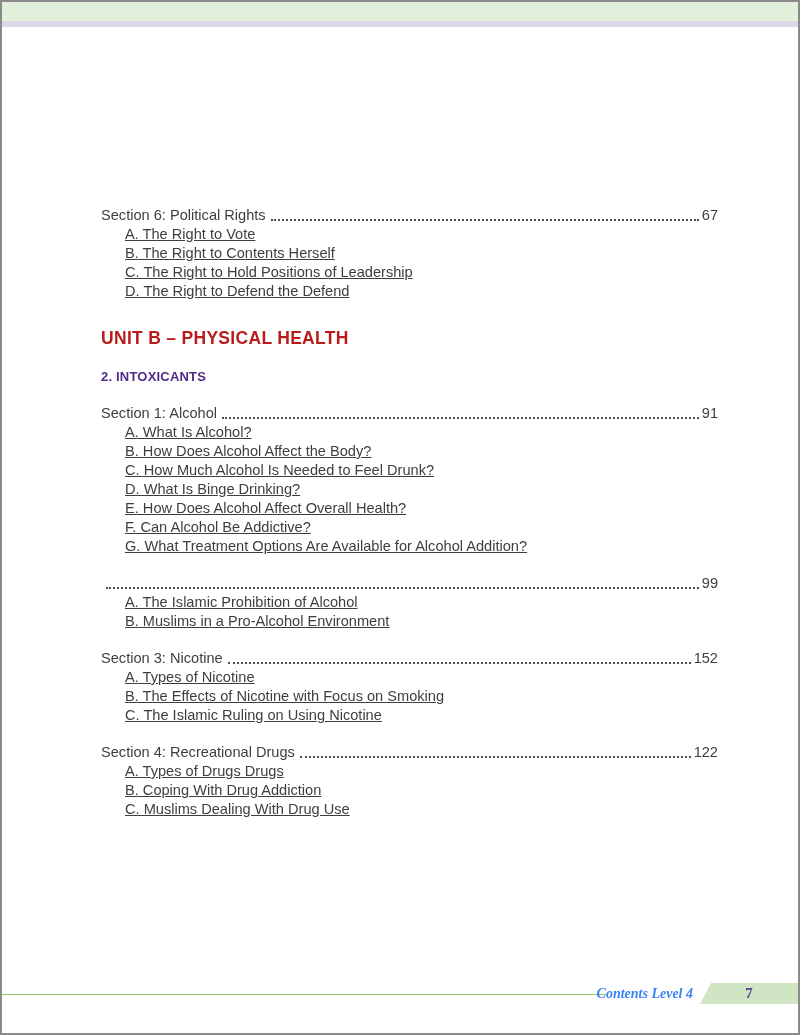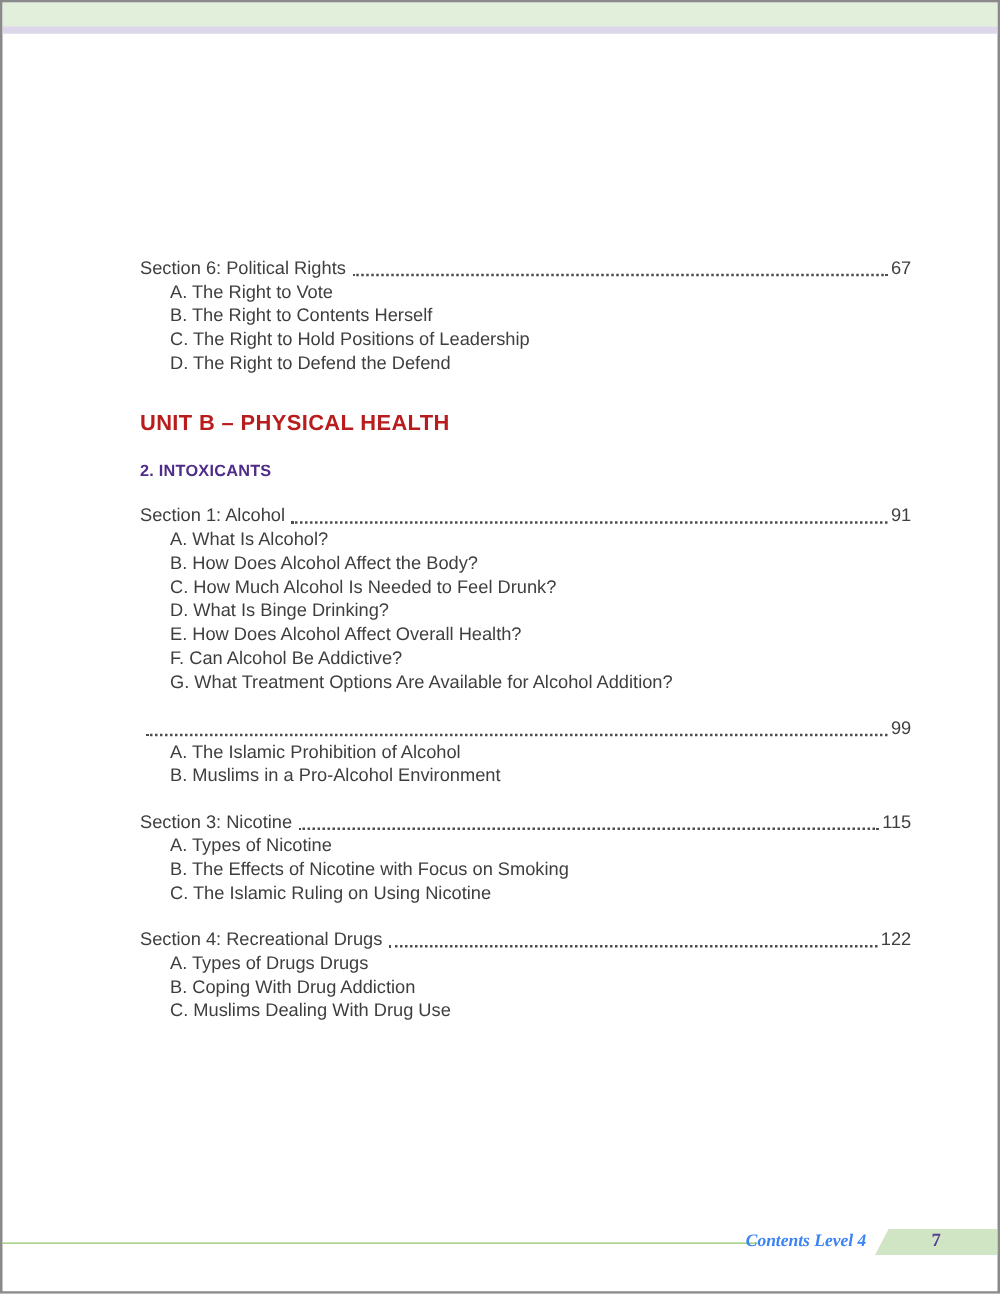--- a/index.html
+++ b/index.html
@@ -15,35 +15,35 @@
   }
   .band-green {
     position: absolute; top: 0; left: 0; right: 0;
     height: 19px; background: #e2efda;
   }
   .band-lavender {
     position: absolute; top: 19px; left: 0; right: 0;
     height: 6px; background: #dcd7e9;
   }
   .toc {
-    position: absolute; left: 110px; top: 204px; width: 617px;
+    position: absolute; left: 99px; top: 204px; width: 617px;
     font-size: 14.6px; line-height: 19px; color: #3e3e3e;
   }
   .toc-row { display: flex; align-items: baseline; }
   .toc-title { flex: 0 0 auto; white-space: nowrap; }
   .leader {
     flex: 1 1 auto;
     align-self: flex-end;
     height: 0;
     border-bottom: 2px dotted #4d4d4d;
     margin: 0 3px 4px 5px;
     min-width: 20px;
   }
   .toc-page { flex: 0 0 auto; white-space: nowrap; }
-  .toc-sub { margin-left: 24px; }
+  .toc-sub { margin-left: 24px; text-decoration: underline; }
   .toc-section { margin-top: 18px; }
   .toc-section.first { margin-top: 0; }
   .unit-heading {
     margin-top: 27px;
     font-size: 17.5px; line-height: 21px;
     font-weight: bold; color: #b91c1c; letter-spacing: 0.3px;
   }
   .chapter-heading {
     margin-top: 19px;
     font-size: 13px; line-height: 18px;
@@ -116,21 +116,21 @@
         <span class="toc-page">99</span>
       </div>
       <div class="toc-sub">A. The Islamic Prohibition of Alcohol</div>
       <div class="toc-sub">B. Muslims in a Pro-Alcohol Environment</div>
     </div>
 
     <div class="toc-section">
       <div class="toc-row">
         <span class="toc-title">Section 3: Nicotine</span>
         <span class="leader"></span>
-        <span class="toc-page">115</span>
+        <span class="toc-page">152</span>
       </div>
       <div class="toc-sub">A. Types of Nicotine</div>
       <div class="toc-sub">B. The Effects of Nicotine with Focus on Smoking</div>
       <div class="toc-sub">C. The Islamic Ruling on Using Nicotine</div>
     </div>
 
     <div class="toc-section">
       <div class="toc-row">
         <span class="toc-title">Section 4: Recreational Drugs</span>
         <span class="leader"></span>

